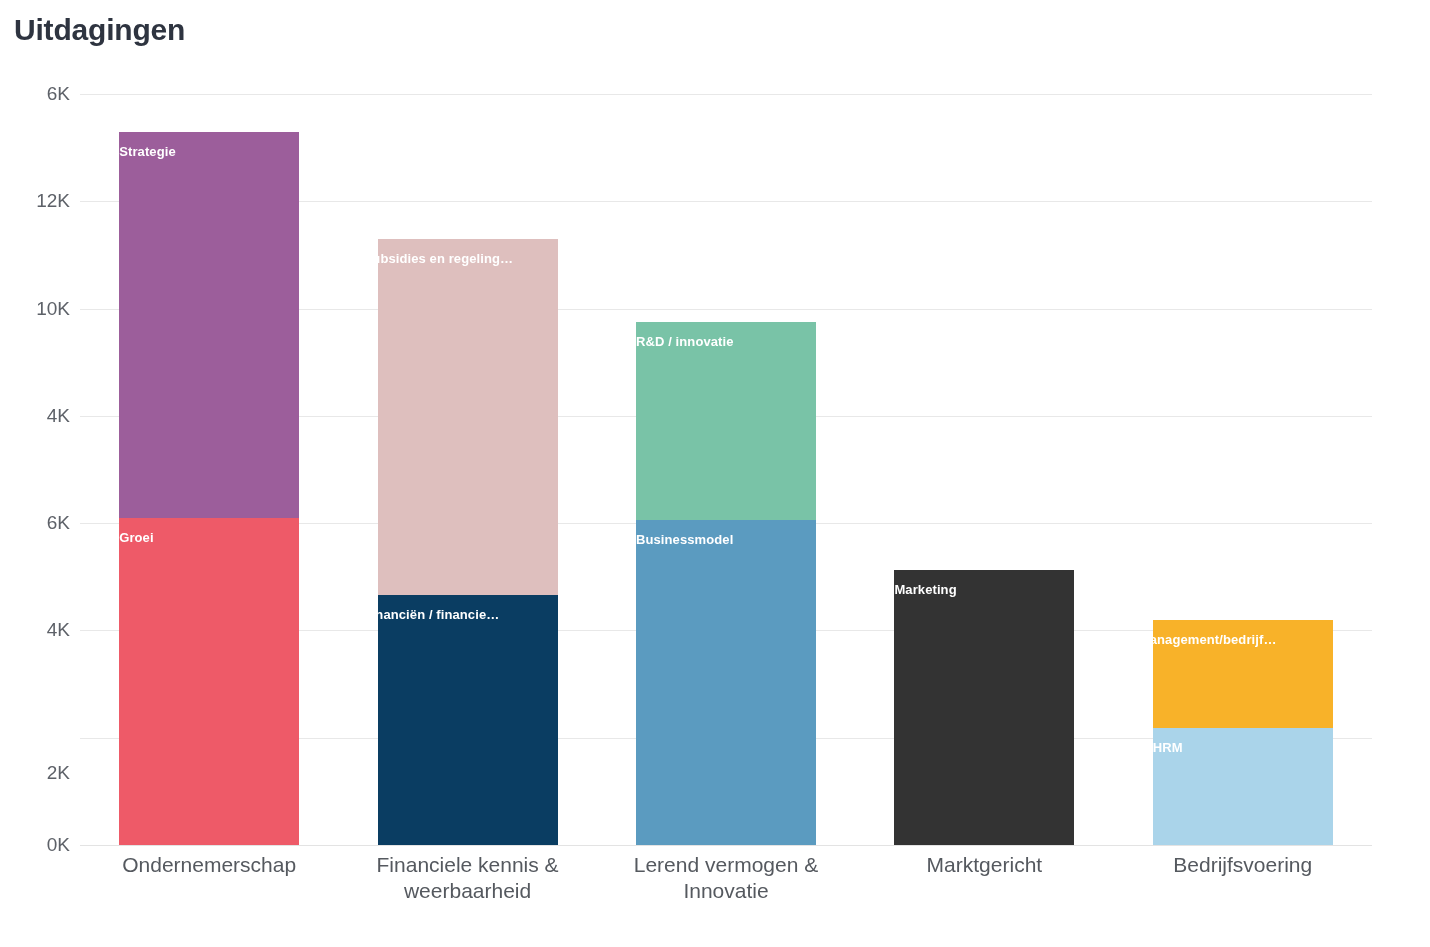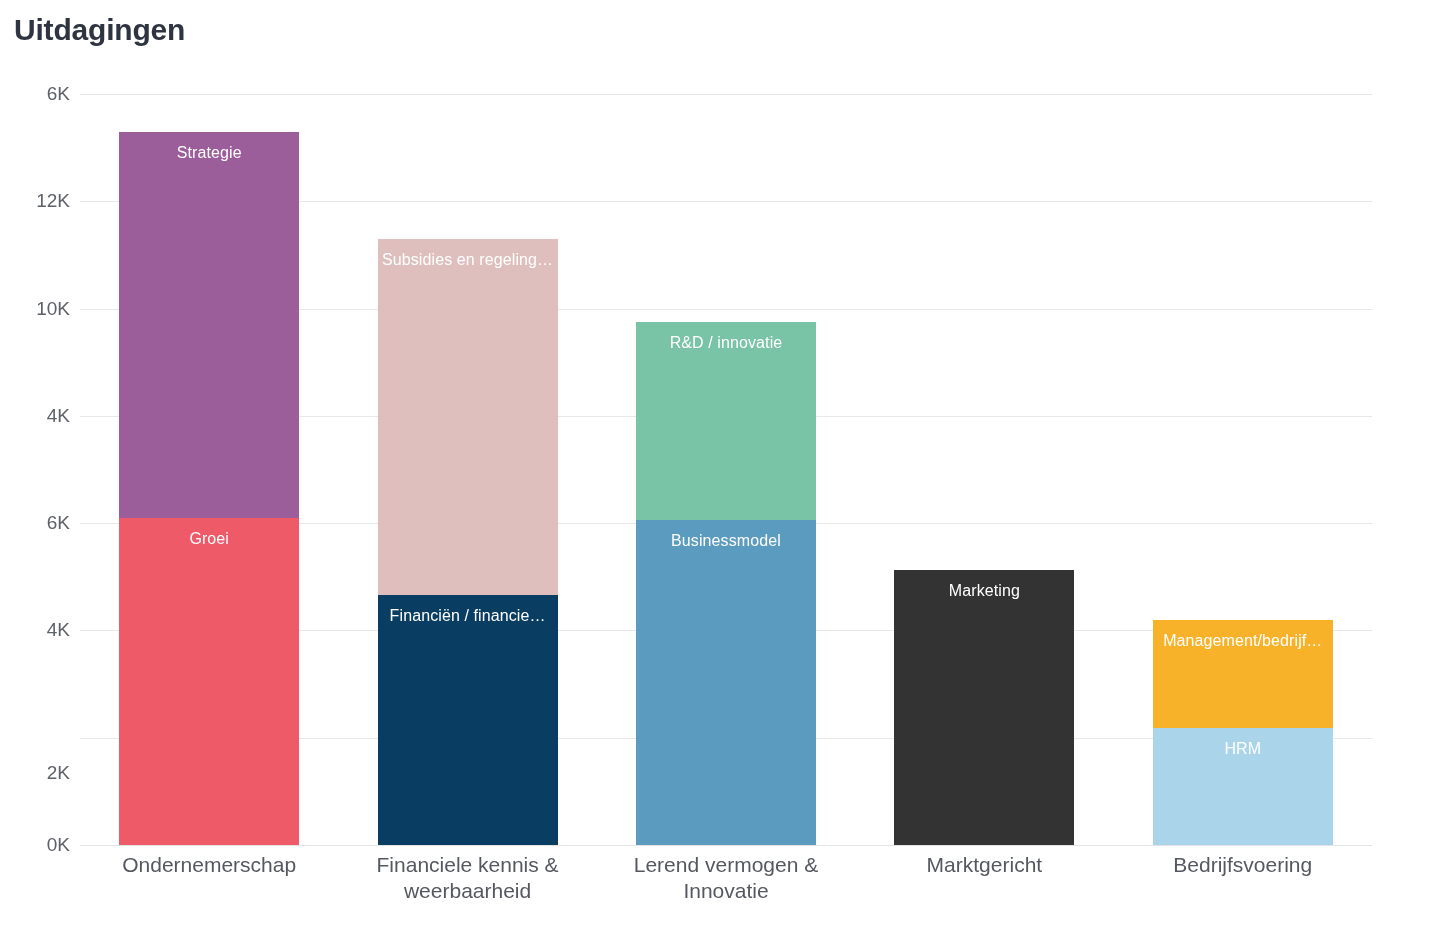--- a/index.html
+++ b/index.html
@@ -82,23 +82,22 @@
     position: absolute;
     left: 0;
     width: 100%;
     box-sizing: border-box;
   }
   .segment-label {
     position: absolute;
     left: 0;
     top: 12px;
     width: 100%;
-    text-align: center;
-    font-size: 16px;
-    font-weight: normal;
+    font-size: 13px;
+    font-weight: bold;
     color: #ffffff;
     white-space: nowrap;
     overflow: visible;
     pointer-events: none;
     letter-spacing: 0.1px;
   }
   .segment-label.wide {
     left: -14px;
     width: calc(100% + 28px);
   }

